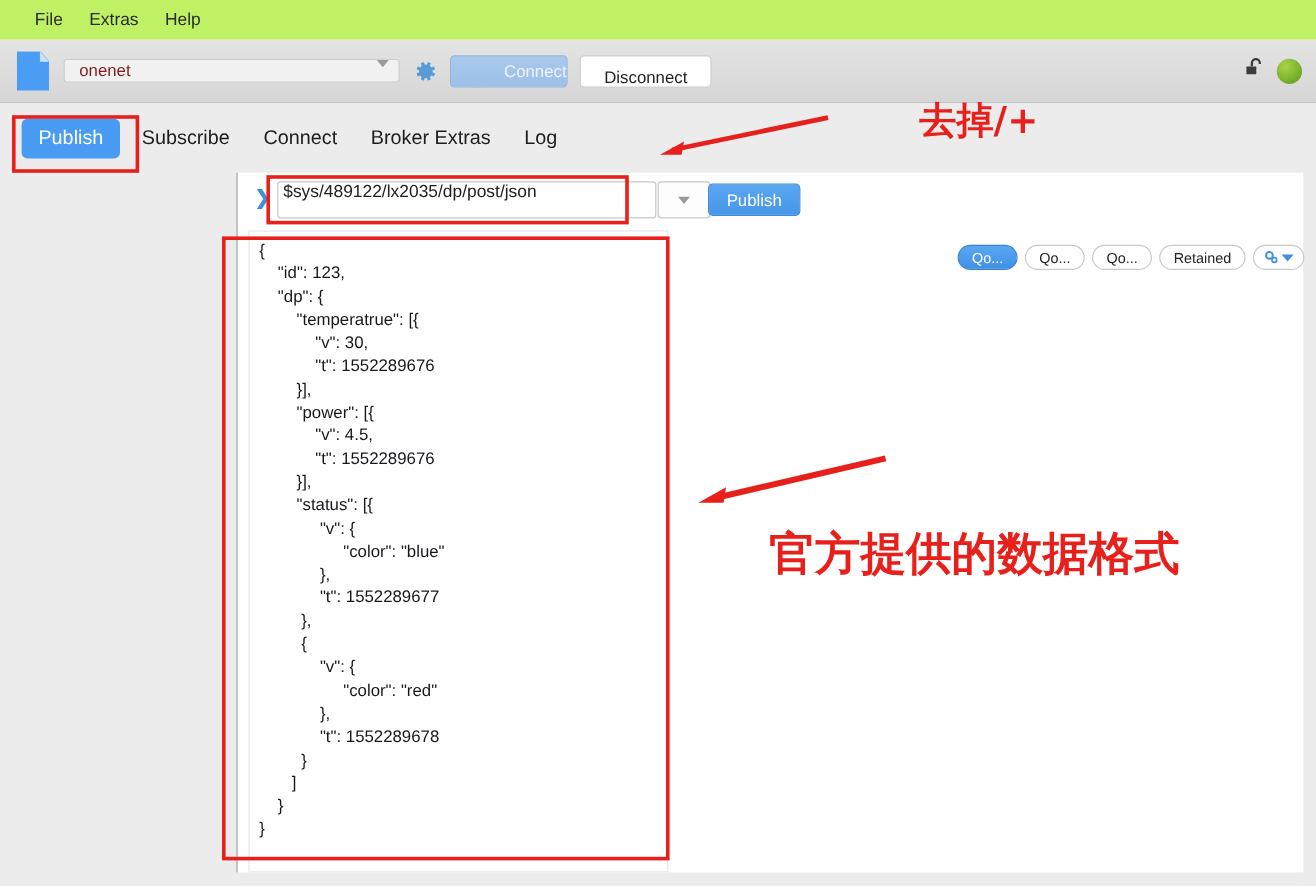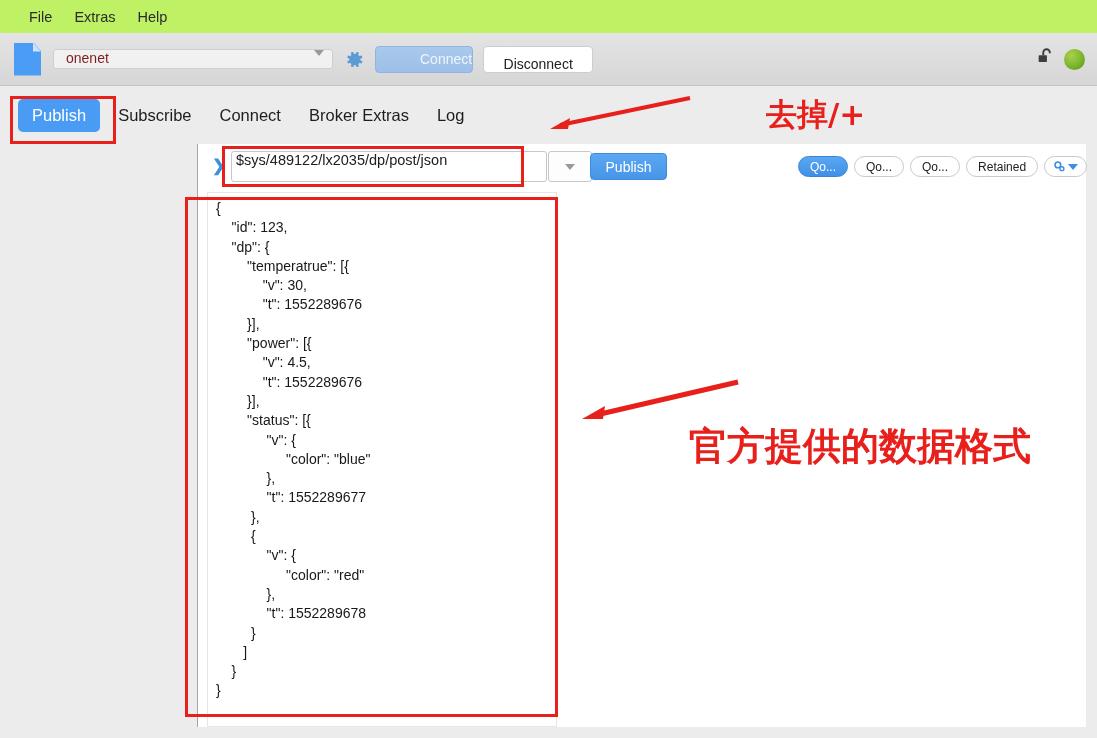--- a/index.html
+++ b/index.html
@@ -227,20 +227,21 @@
   .pill {
     height: 21px;
     background: #ffffff;
     border: 1px solid #c9c9c9;
     border-radius: 11px;
     font-size: 12px;
     color: #222;
     display: flex; align-items: center; justify-content: center;
     padding: 0 11px;
     box-sizing: border-box;
+    margin-top: 48px;
   }
   .pill.active {
     background: linear-gradient(to bottom, #5aa7f2 0%, #3f90e6 100%);
     border-color: #3784d6;
     color: #ffffff;
   }
   .pill.gearpill {
     padding: 0 8px;
     color: #3f8fe0;
     gap: 2px;
@@ -275,22 +276,22 @@
   .annot-box.jsonbox { left: 185px; top: 197px; width: 373px; height: 520px; }
 
   
   .annot-text {
     position: absolute;
     color: #e8201c;
     font-family: "DejaVu Sans", sans-serif;
     font-weight: bold;
     white-space: nowrap;
   }
-  .annot-text.t1 { left: 766px; top: 94px;  font-size: 31px; }
-  .annot-text.t2 { left: 641px; top: 421px; font-size: 38px; margin-left: 48px; }
+  .annot-text.t1 { left: 766px; top: 80px;  font-size: 31px; }
+  .annot-text.t2 { left: 641px; top: 436px; font-size: 38px; }
 
   .annot-arrow { position: absolute; pointer-events: none; }
   .annot-arrow.a1 { left: 540px; top: 92px;  width: 165px; height: 44px; }
   .annot-arrow.a2 { left: 572px; top: 374px; width: 180px; height: 54px; }
 
   .bottom-strip {
     position: absolute;
     left: 0; bottom: 0;
     width: 1097px; height: 11px;
     background: #ececec;

